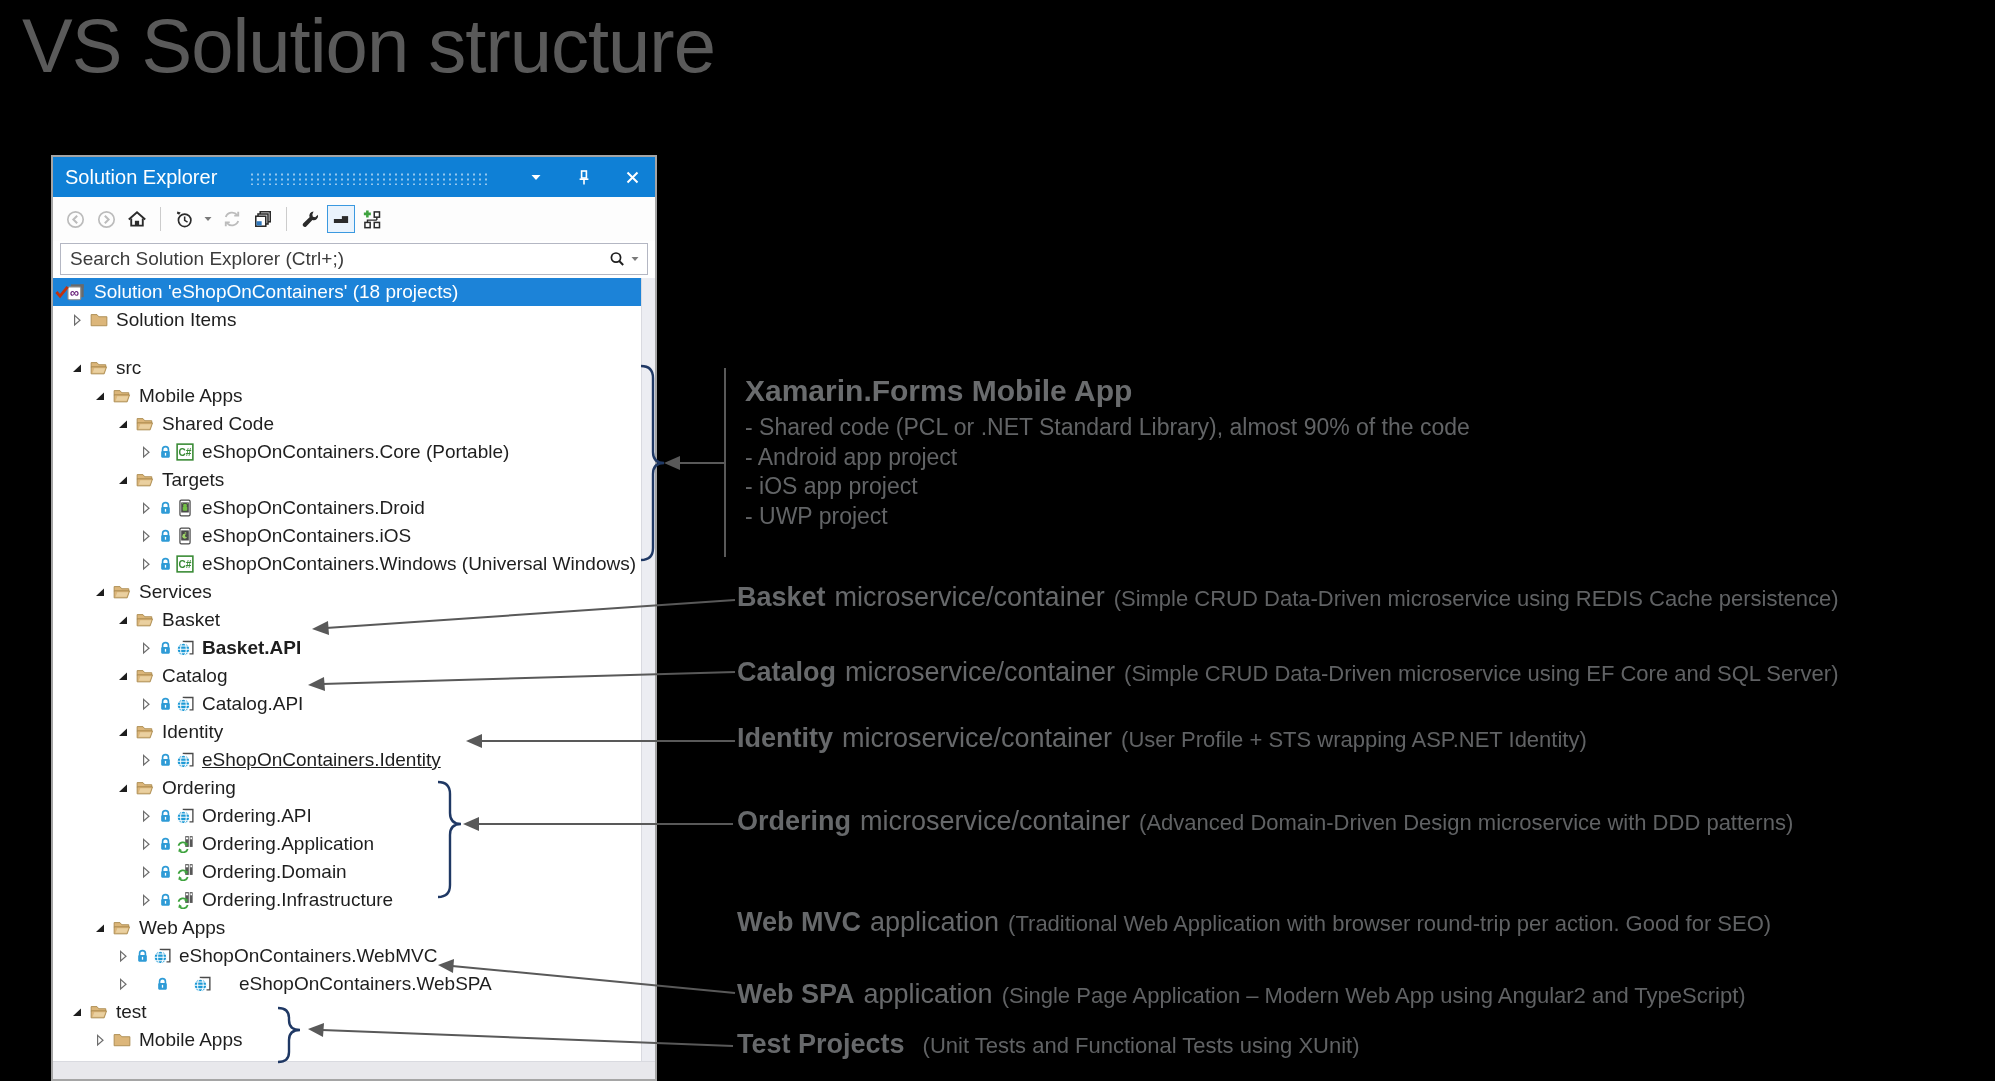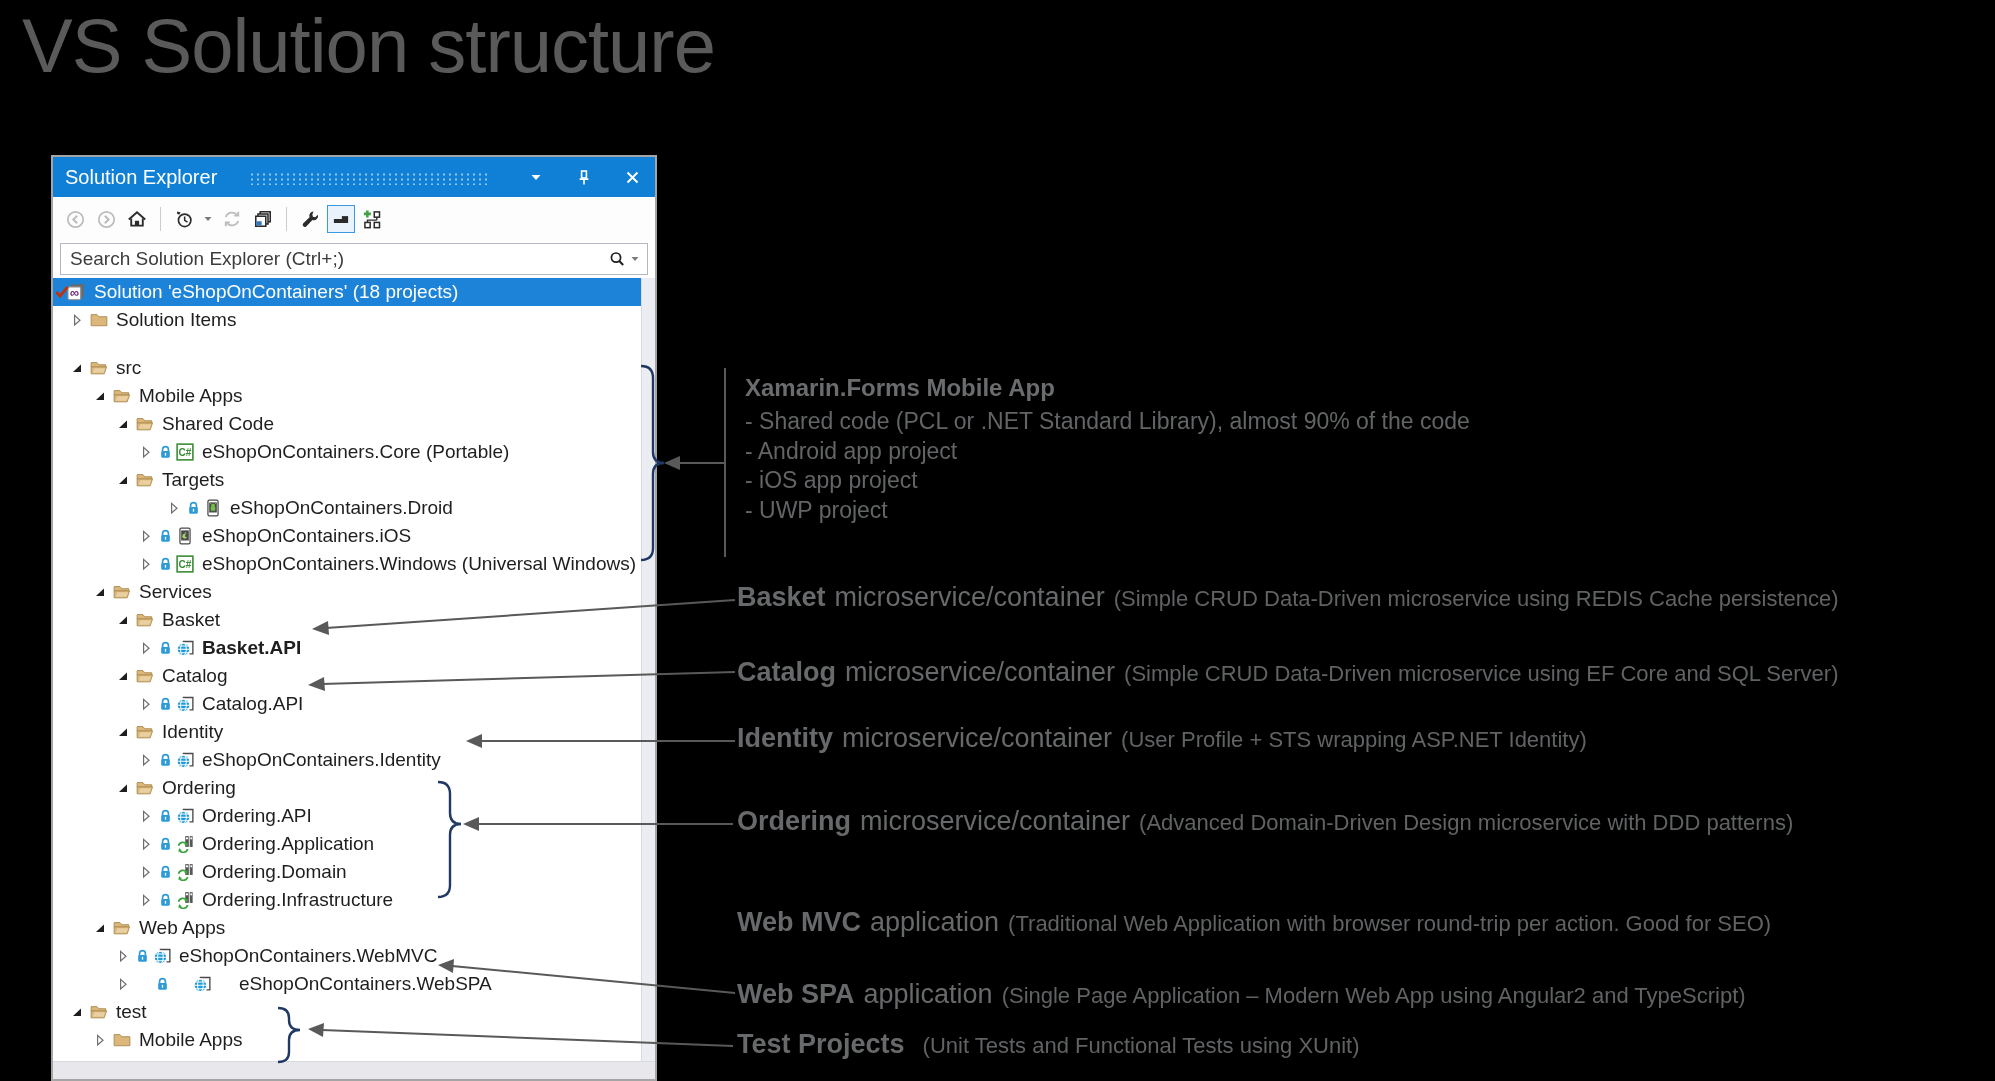--- a/index.html
+++ b/index.html
@@ -35,21 +35,21 @@
   .exp{width:16px;height:16px;flex:none;margin-right:5px}
   .lock{flex:none;margin-right:4px;display:flex}
   .ticon{flex:none;margin-right:8px;display:flex}
   .solwrap{flex:none;display:flex;align-items:center;margin-right:8px}
   .blb{font-weight:bold}
   .vtrack{position:absolute;top:121px;right:0;width:13px;bottom:17px;background:#ecedf2;border-left:1px solid #d9dae0}
   .htrack{position:absolute;left:0;right:0;bottom:0;height:17px;background:#e8e8ec;border-top:1px solid #d9dae0}
 
   
   .ann{position:absolute;white-space:nowrap;color:#67696b}
-  .ann-title{font-size:24px;font-weight:bold;color:#6a6c6e;margin-bottom:5px}
+  .ann-title{font-size:30px;font-weight:bold;color:#6a6c6e;margin-bottom:5px}
   .ann-bullet{font-size:23px;line-height:29.5px;color:#626466}
   .line .ab{font-size:27px;font-weight:bold;margin-right:9px}
   .line .am{font-size:27px;margin-right:9px}
   .line .ap{font-size:22px;color:#606264}
 
   .connectors{position:absolute;left:0;top:0;pointer-events:none}
   svg{display:block}
 </style>
 </head>
 <body>
@@ -270,21 +270,21 @@
         </span>
         <span class="ticon">
           <svg width="18" height="18" viewBox="0 0 16 16">
             <path d="M1 3.2h5.2l1.6 1.9H14v2.2H1z" fill="#dcb67a" stroke="#a98a4e" stroke-width=".8"></path>
             <path d="M1 13.2V7h13.7L12.6 13.2z" fill="#dcb67a" stroke="#a98a4e" stroke-width=".8"></path>
             <path d="M2.4 12.2l1.4-4h9.8l-1.6 4z" fill="#ead0a0"></path>
           </svg>
         </span>
         <span>Targets</span>
       </div>
-      <div class="trow" style="padding-left: 85px; margin-left: 28px;">
+      <div class="trow" style="padding-left: 85px;">
         <span class="exp">
           <svg width="16" height="16" viewBox="0 0 16 16">
             <path d="M5.6 3.4L11 8.2l-5.4 4.8z" fill="#fff" stroke="#6d6d6d" stroke-width="1.2"></path>
           </svg>
         </span>
         <span class="lock">
           <svg width="13" height="14" viewBox="0 0 12 12">
             <path d="M3.3 5V3.7a2.7 2.7 0 0 1 5.4 0V5" fill="none" stroke="#2e9bd6" stroke-width="1.5"></path>
             <rect x="2" y="5" width="8" height="6.2" rx="1" fill="#2e9bd6"></rect>
             <rect x="5.4" y="6.8" width="1.2" height="2.6" fill="#fff"></rect>
@@ -451,21 +451,21 @@
         </span>
         <span class="ticon">
           <svg width="18" height="18" viewBox="0 0 16 16">
             <path d="M1 3.2h5.2l1.6 1.9H14v2.2H1z" fill="#dcb67a" stroke="#a98a4e" stroke-width=".8"></path>
             <path d="M1 13.2V7h13.7L12.6 13.2z" fill="#dcb67a" stroke="#a98a4e" stroke-width=".8"></path>
             <path d="M2.4 12.2l1.4-4h9.8l-1.6 4z" fill="#ead0a0"></path>
           </svg>
         </span>
         <span>Identity</span>
       </div>
-      <div class="trow" style="padding-left: 85px;">
+      <div class="trow" style="padding-left: 85px; text-decoration: underline;">
         <span class="exp">
           <svg width="16" height="16" viewBox="0 0 16 16">
             <path d="M5.6 3.4L11 8.2l-5.4 4.8z" fill="#fff" stroke="#6d6d6d" stroke-width="1.2"></path>
           </svg>
         </span>
         <span class="lock">
           <svg width="13" height="14" viewBox="0 0 12 12">
             <path d="M3.3 5V3.7a2.7 2.7 0 0 1 5.4 0V5" fill="none" stroke="#2e9bd6" stroke-width="1.5"></path>
             <rect x="2" y="5" width="8" height="6.2" rx="1" fill="#2e9bd6"></rect>
             <rect x="5.4" y="6.8" width="1.2" height="2.6" fill="#fff"></rect>

